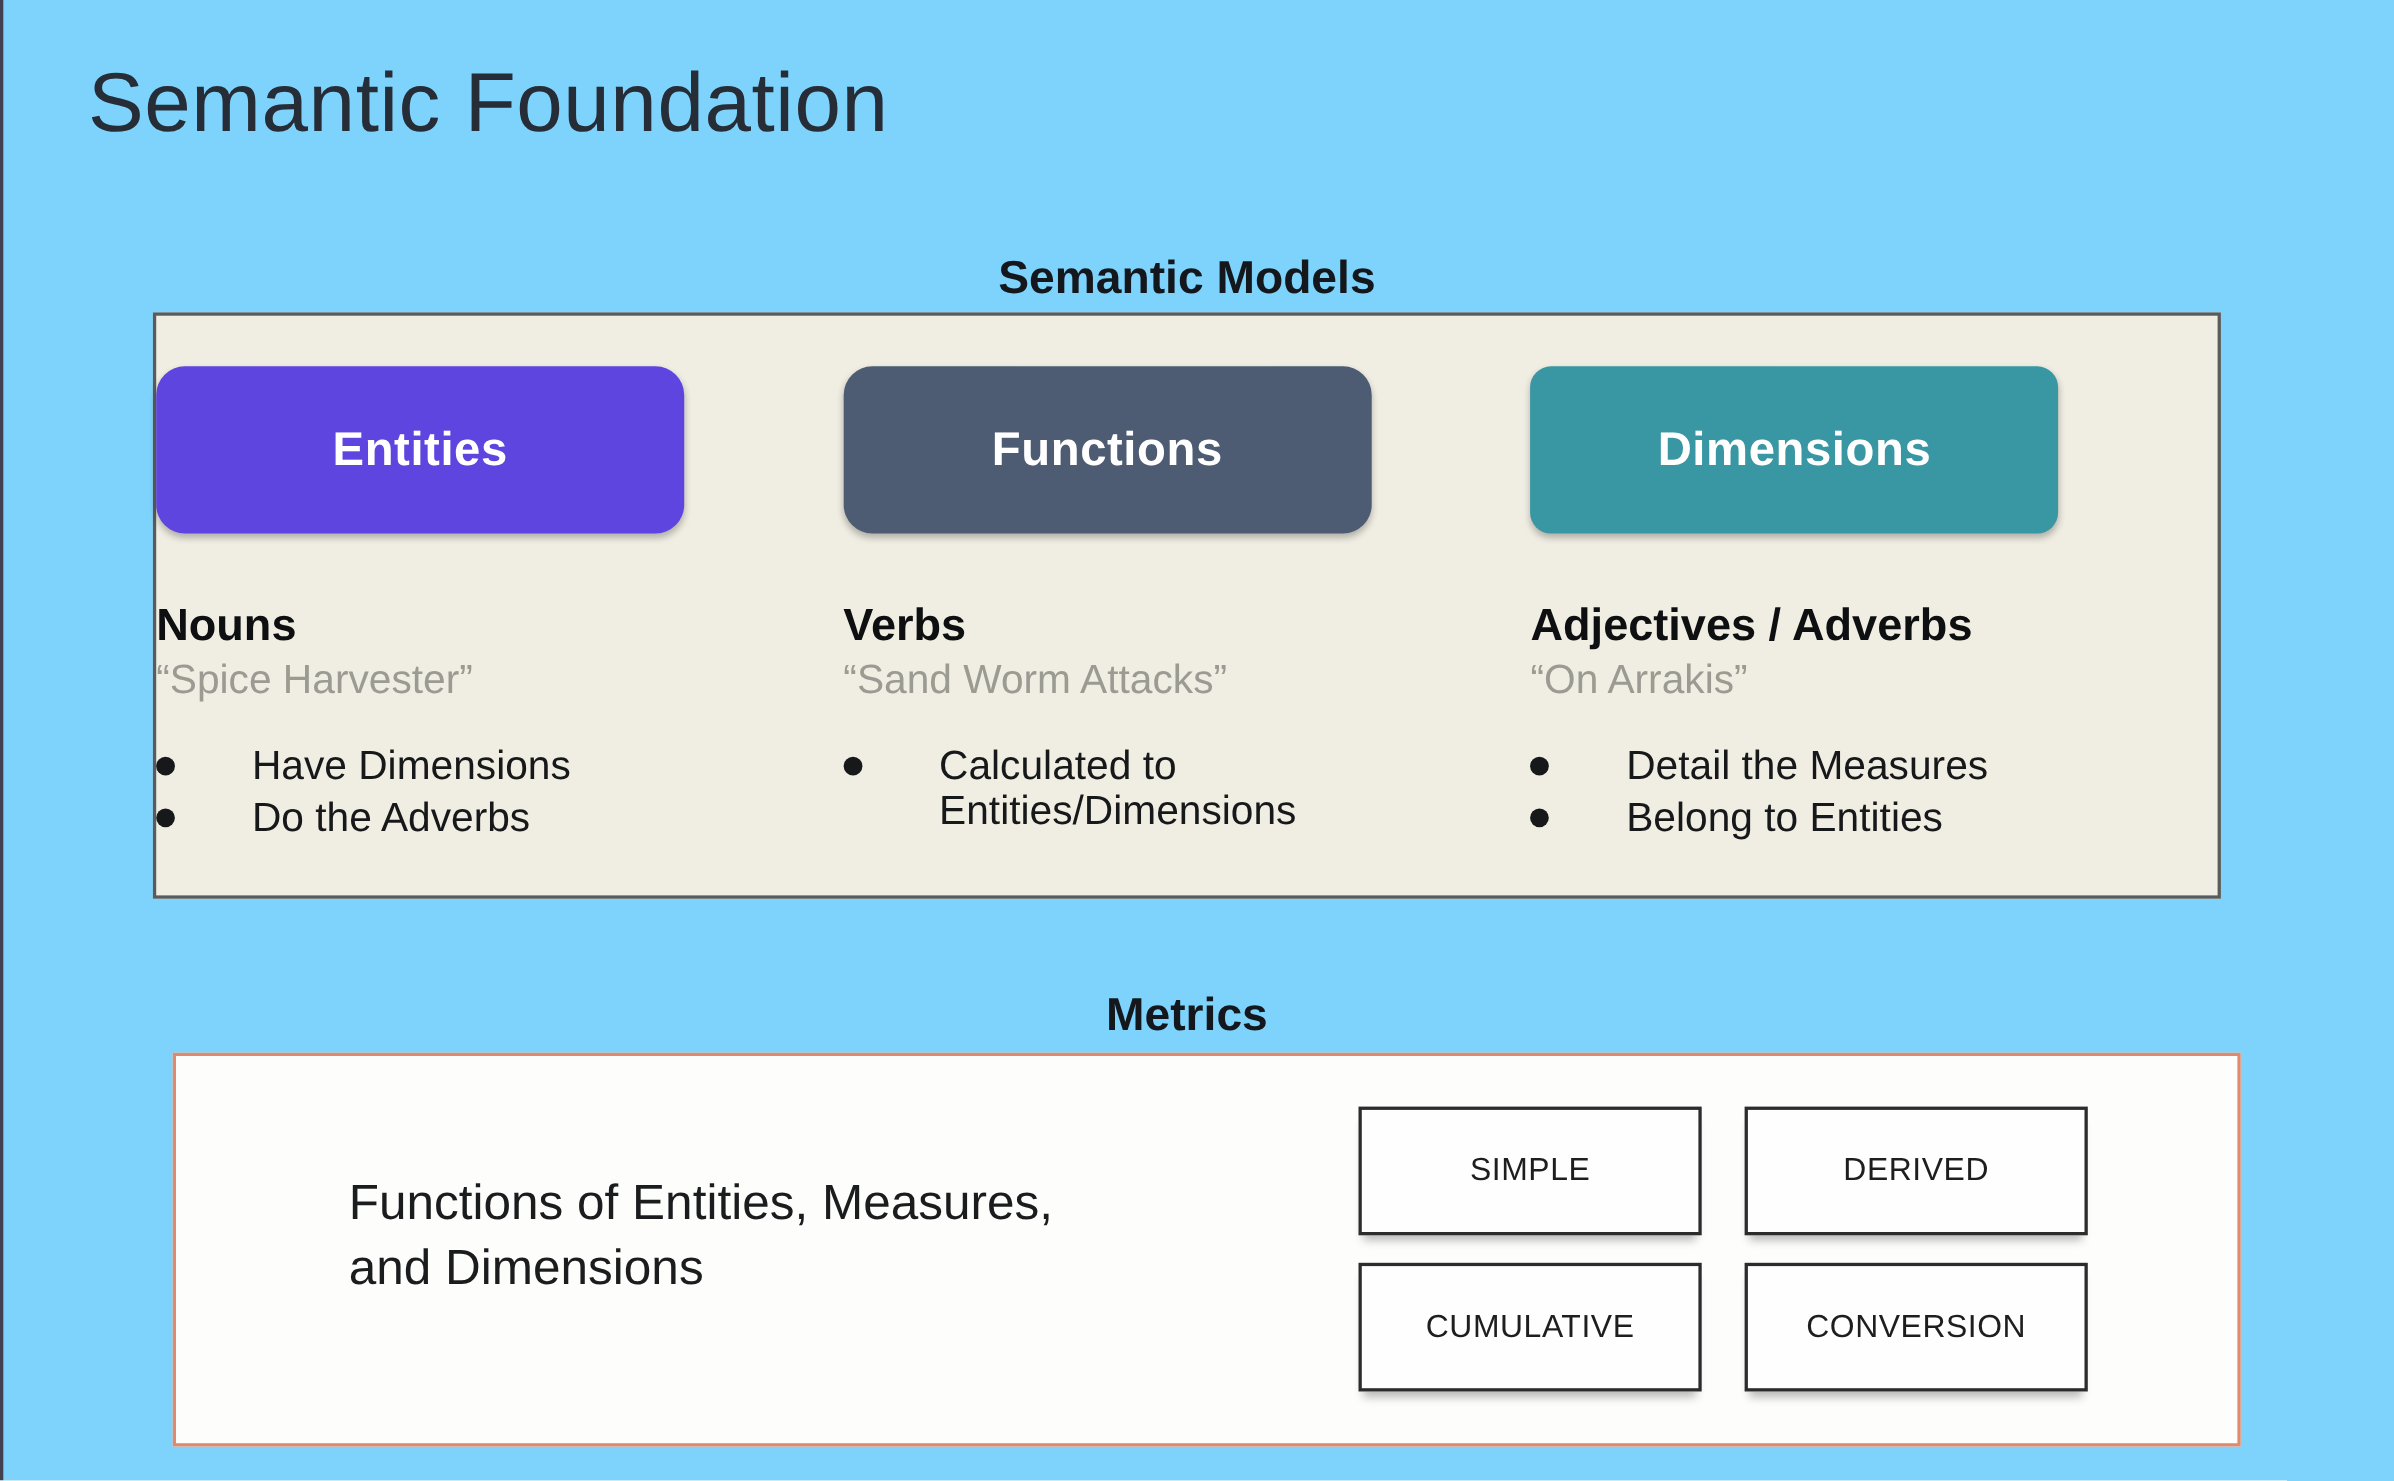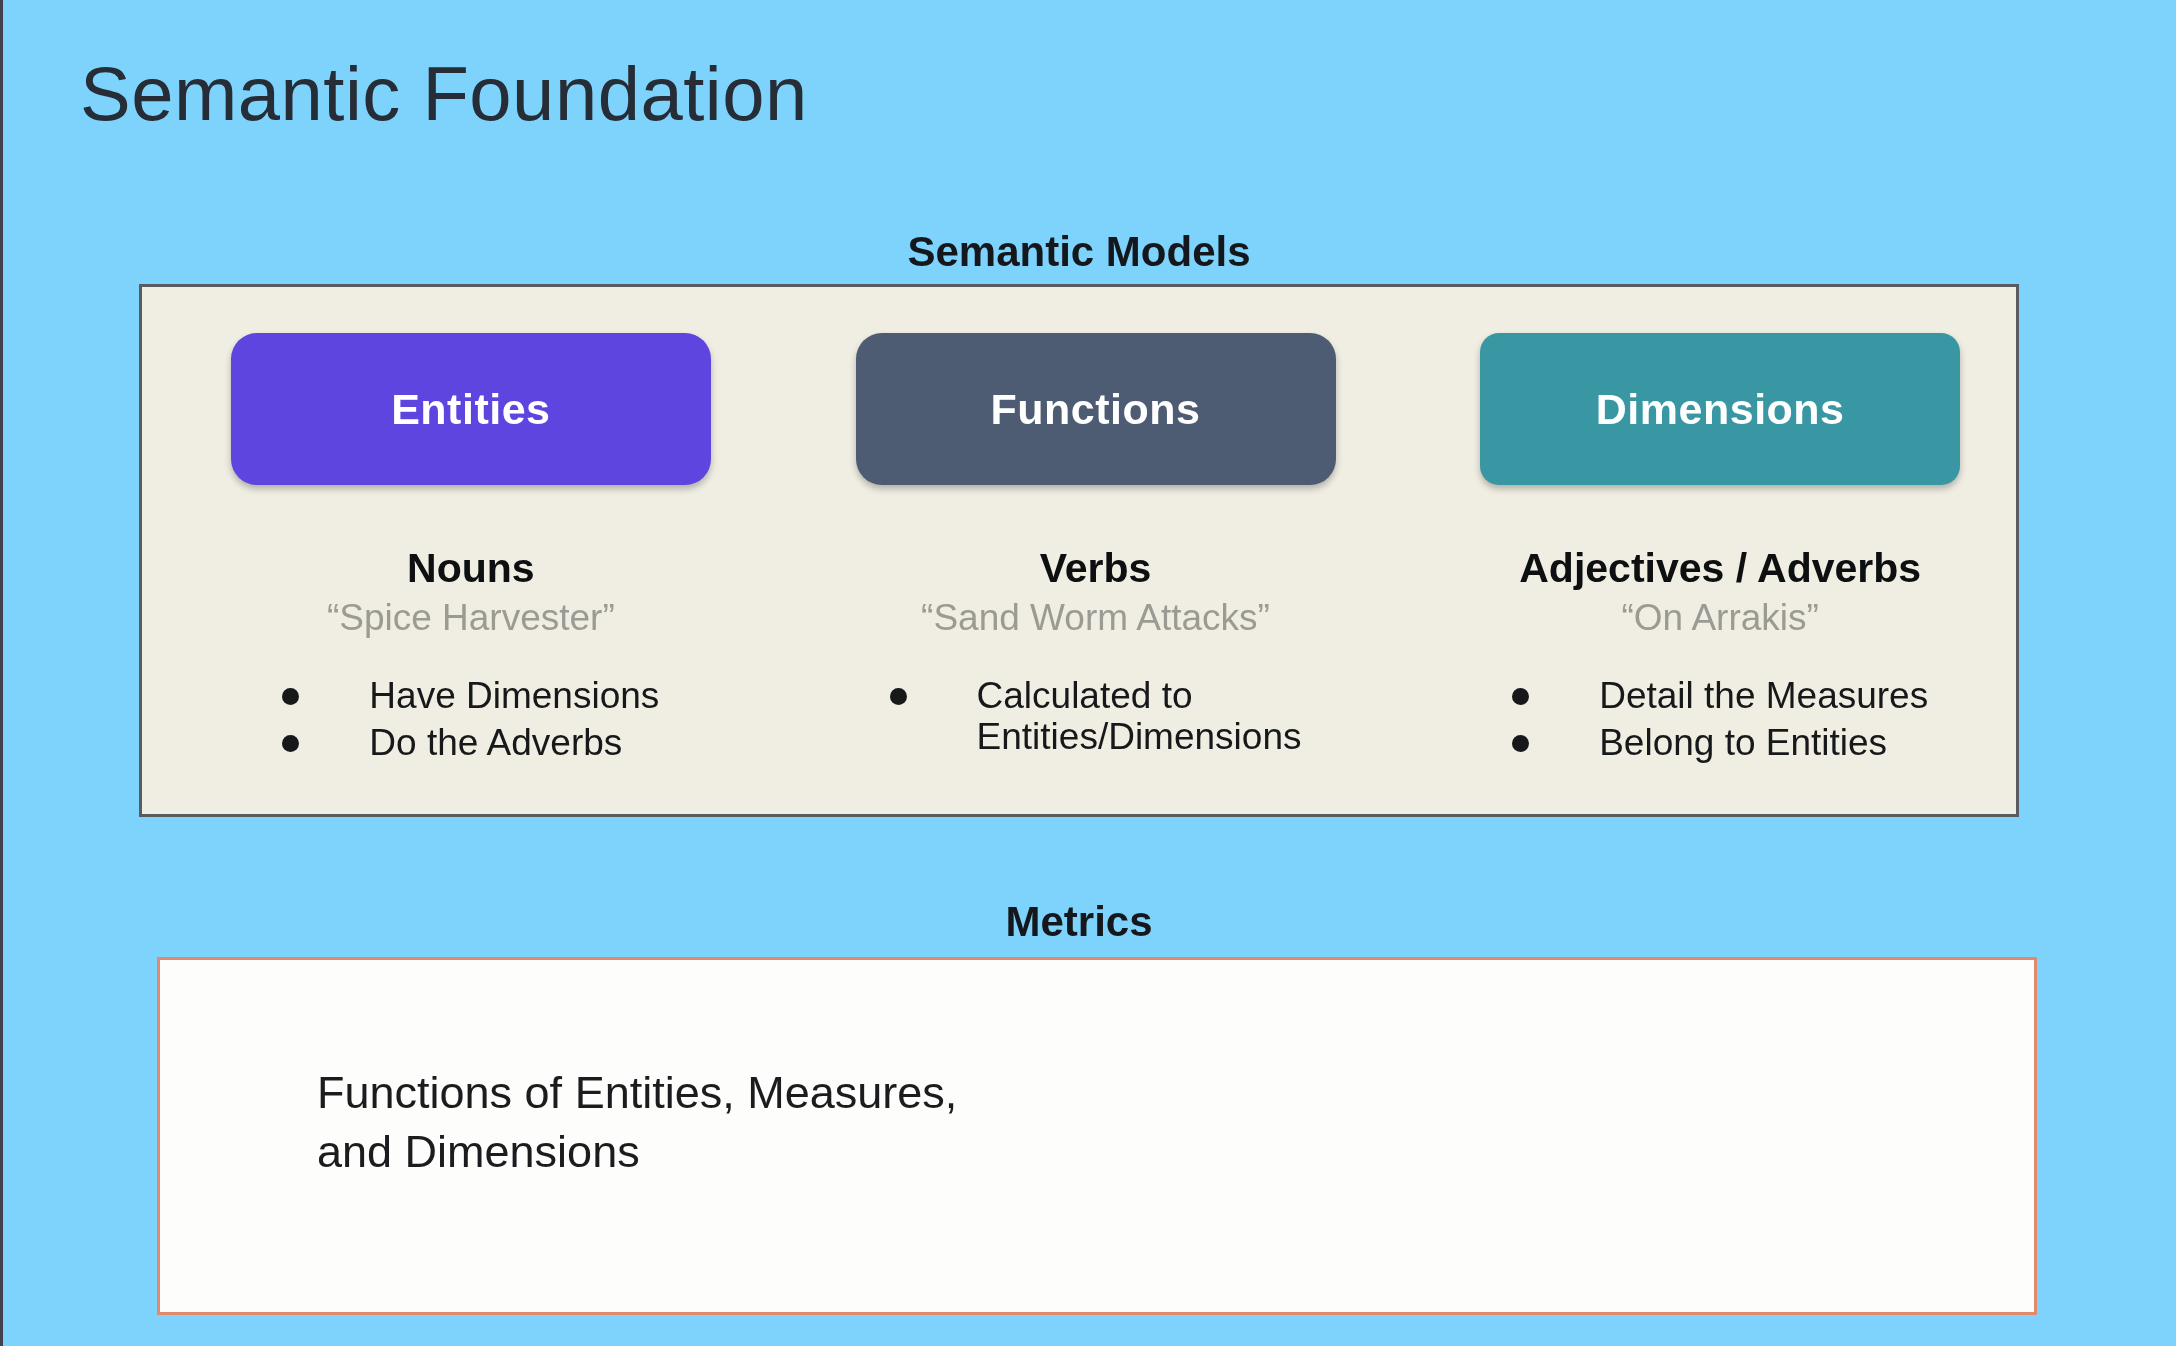--- a/index.html
+++ b/index.html
@@ -45,22 +45,21 @@
     background: #f0eee3;
     border: 3px solid #585c5e;
     box-sizing: border-box;
     display: flex;
     padding: 46px 0 0 0;
   }
   .sm-col {
     flex: 1;
     display: flex;
     flex-direction: column;
-    align-items: center;
-    padding-left: 33px;
+    align-items: flex-start;
   }
   .pill {
     width: 480px; height: 152px;
     border-radius: 26px;
     display: flex;
     align-items: center;
     justify-content: center;
     box-shadow: 0 4px 6px rgba(40,40,40,0.30);
   }
   .pill-label {
@@ -208,14 +207,28 @@
       </ul>
     </div>
 
   </div>
 
   <div class="section-heading metrics-heading">Metrics</div>
 
   <div class="metrics-panel">
     <div class="metrics-desc">Functions of Entities, Measures,
 and Dimensions</div>
+    <div class="metrics-grid">
+      <div class="metric-card">
+        <span>SIMPLE</span>
+      </div>
+      <div class="metric-card">
+        <span>DERIVED</span>
+      </div>
+      <div class="metric-card">
+        <span>CUMULATIVE</span>
+      </div>
+      <div class="metric-card">
+        <span>CONVERSION</span>
+      </div>
+    </div>
   </div>
 </div>
 
 </body></html>

